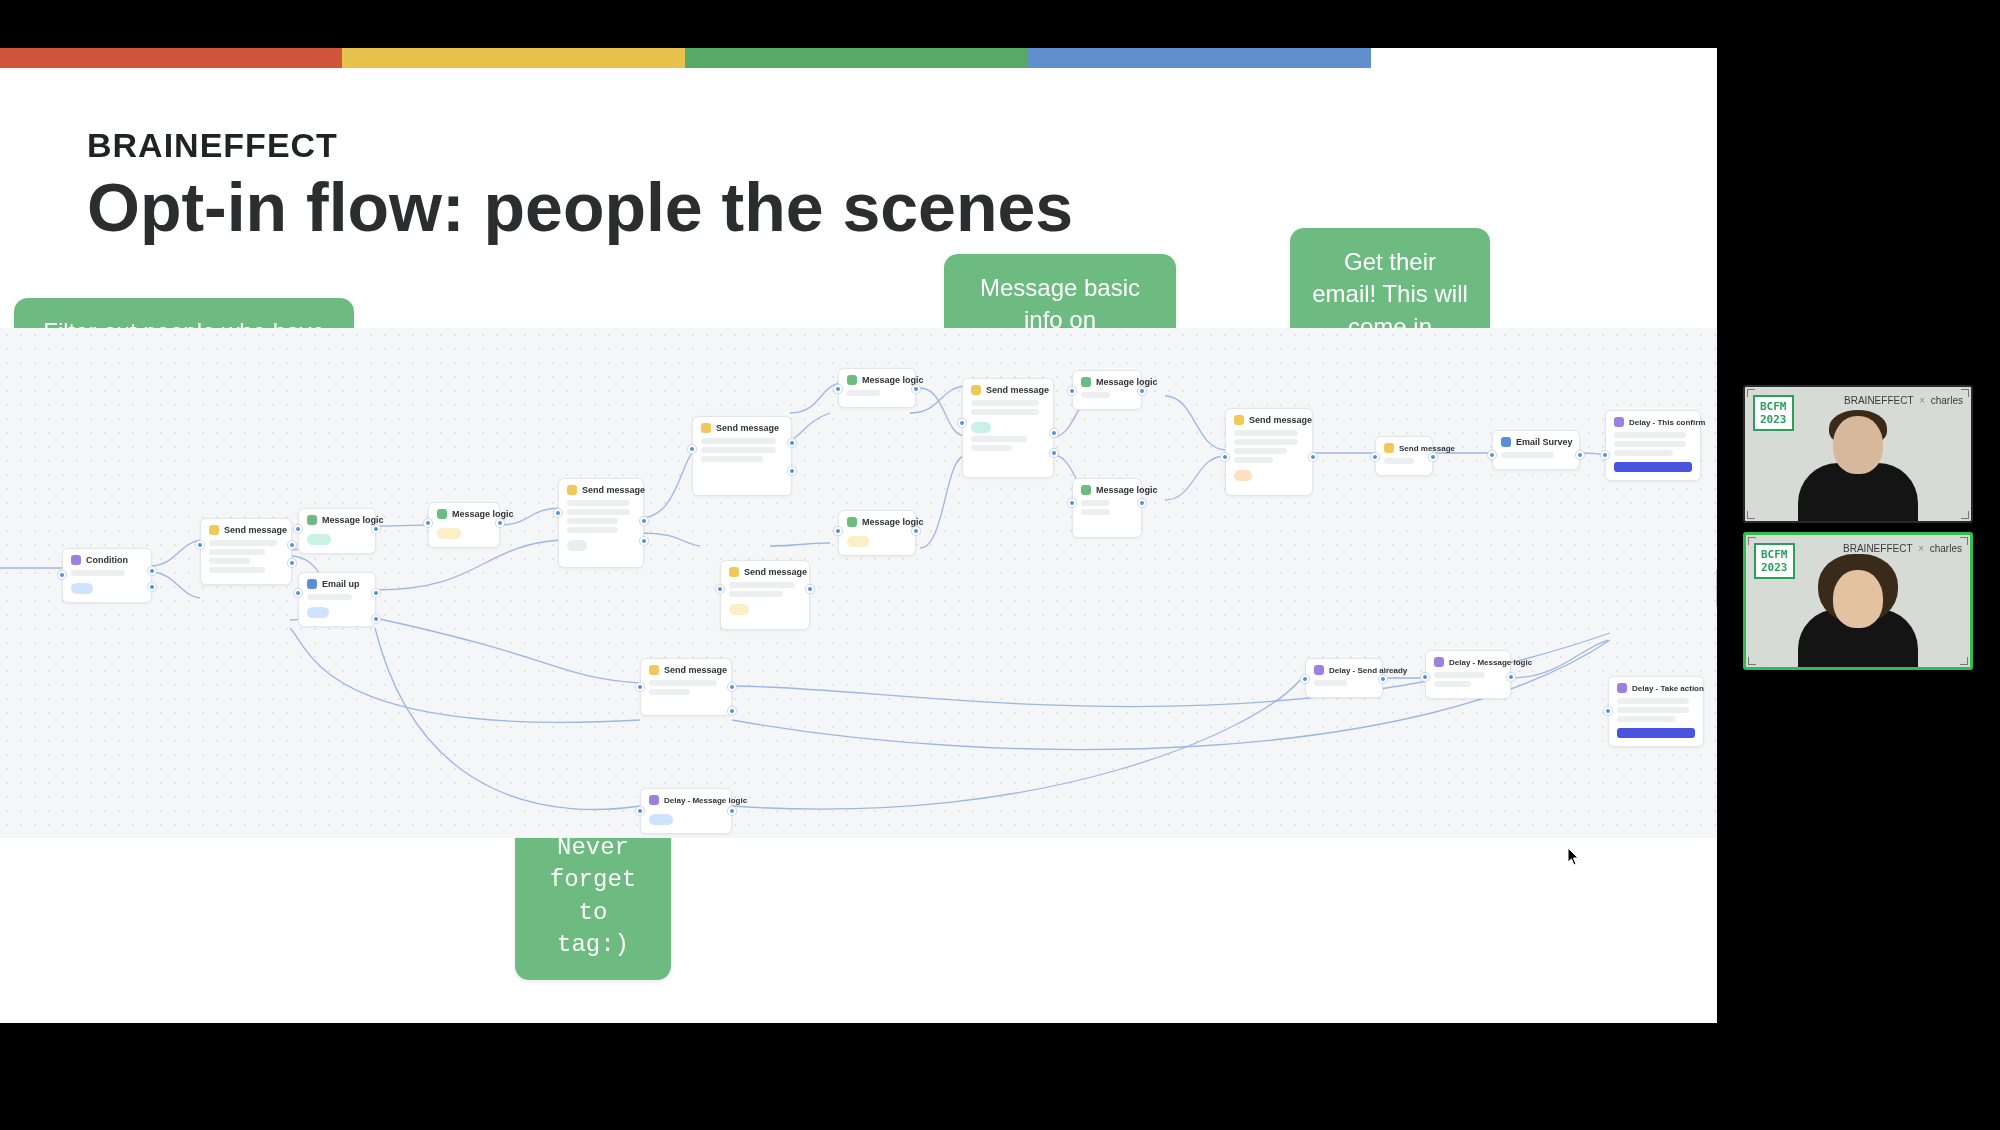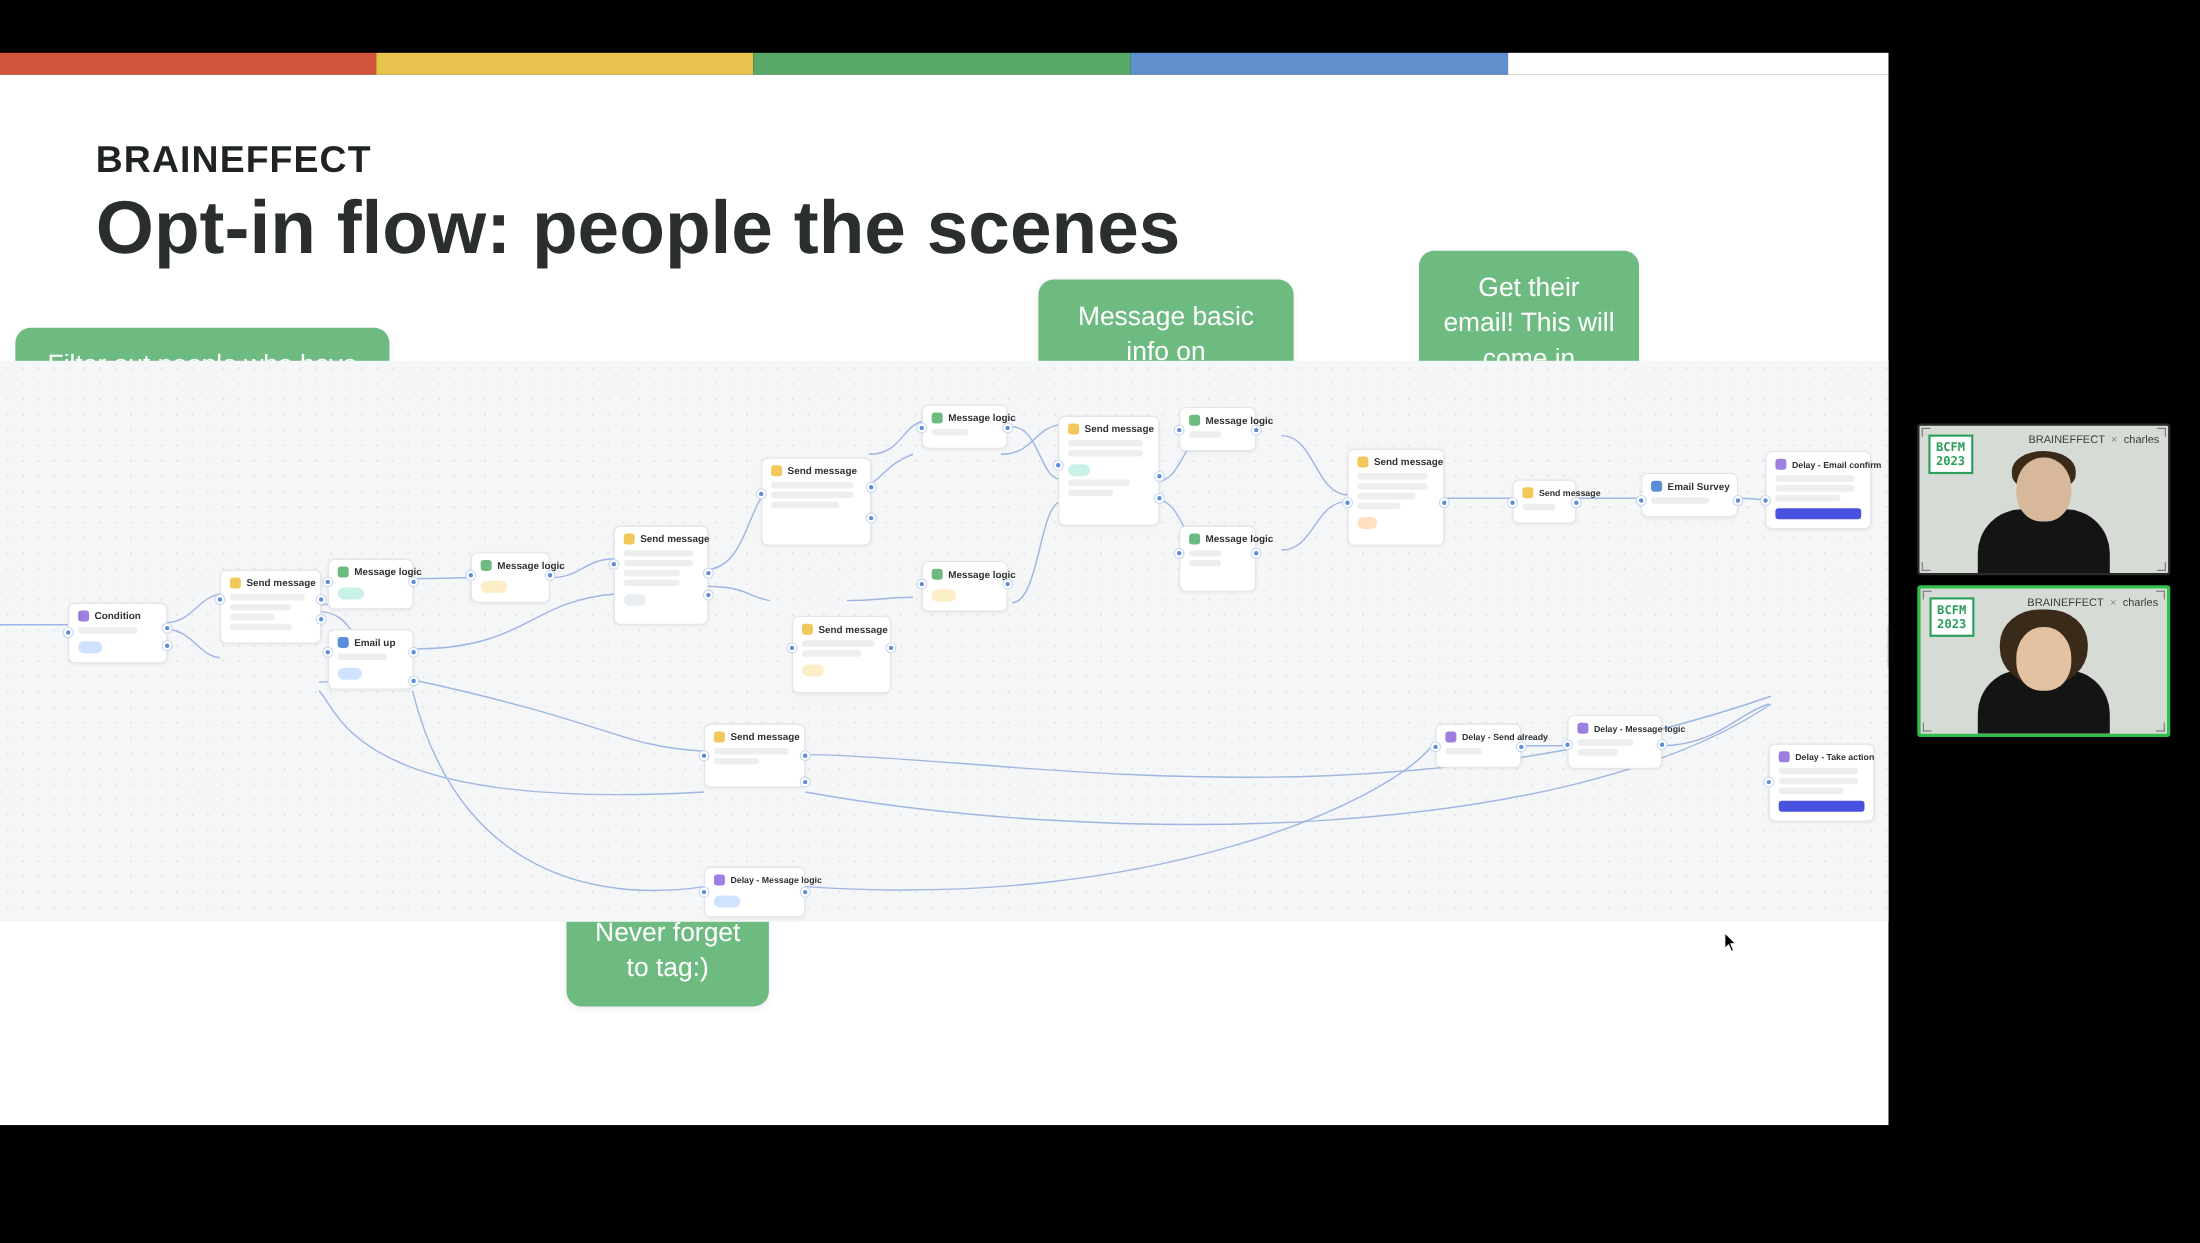--- a/index.html
+++ b/index.html
@@ -170,21 +170,21 @@
   <div class="slide">
     <div class="brand">BRAINEFFECT</div>
     <div class="title">Opt-in flow: people the scenes</div>
 
     <div class="callout tail-down" style="left:14px; top:230px; width:340px;">Filter out people who have already opted in and lead them to the campaign message right away!</div>
 
     <div class="callout tail-down" style="left:944px; top:186px; width:232px;">Message basic info on demographics</div>
 
     <div class="callout tail-down" style="left:1290px; top:160px; width:200px;">Get their email! This will come in handy later!</div>
 
-    <div class="callout tail-up-left" style="left:515px; top:746px; width:184px;">Never forget to tag:)</div>
+    <div class="callout tail-up-left" style="left:515px; top:746px; width:156px;font-family:Liberation Mono, monospace;">Never forget to tag:)</div>
 
     <div class="flow-canvas">
       <div class="scroll-indicator"></div>
 
       <svg class="wires">
         <path d="M0,240 C30,240 40,240 62,240"></path>
         <path d="M150,238 C175,238 180,215 200,212"></path>
         <path d="M150,244 C175,244 180,268 200,270"></path>
         <path d="M290,222 C320,222 320,195 340,195"></path>
         <path d="M290,228 C320,228 320,260 340,260"></path>
@@ -385,21 +385,21 @@
             <span>Email Survey</span>
           </div>
         <div class="line med"></div>
         <div class="port l" style="top:20px;"></div>
           <div class="port r" style="top:20px;"></div>
       </div>
 
       <div class="node" style="left:1605px; top:82px; width:96px;">
         <div class="node-head">
             <span class="dot-icon purple"></span>
-            <span style="font-size:8px;">Delay - Email confirm</span>
+            <span style="font-size:8px;">Delay - This confirm</span>
           </div>
         <div class="line long"></div>
           <div class="line long"></div>
           <div class="line med"></div>
         <span class="btn"></span>
         <div class="port l" style="top:40px;"></div>
       </div>
 
       <div class="node" style="left:640px; top:330px; width:92px; height:58px;">
         <div class="node-head">

